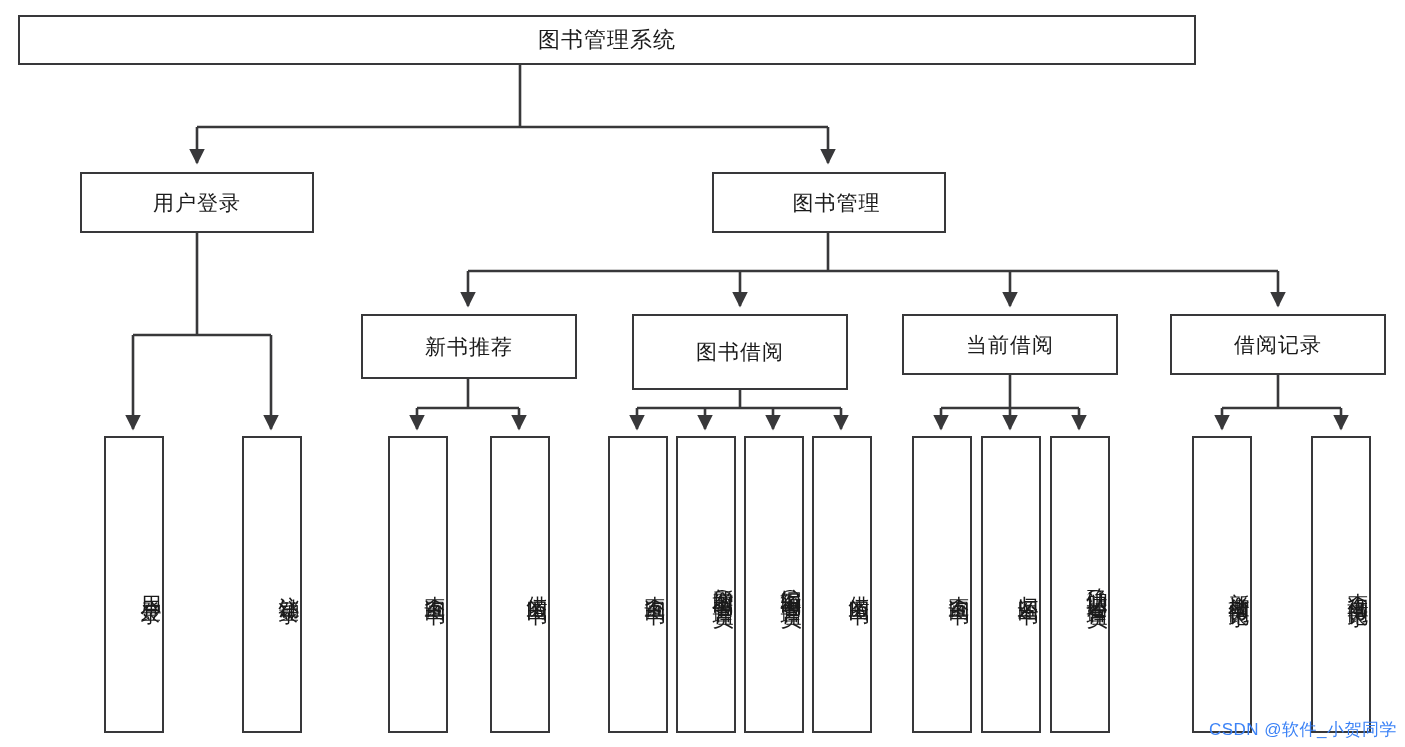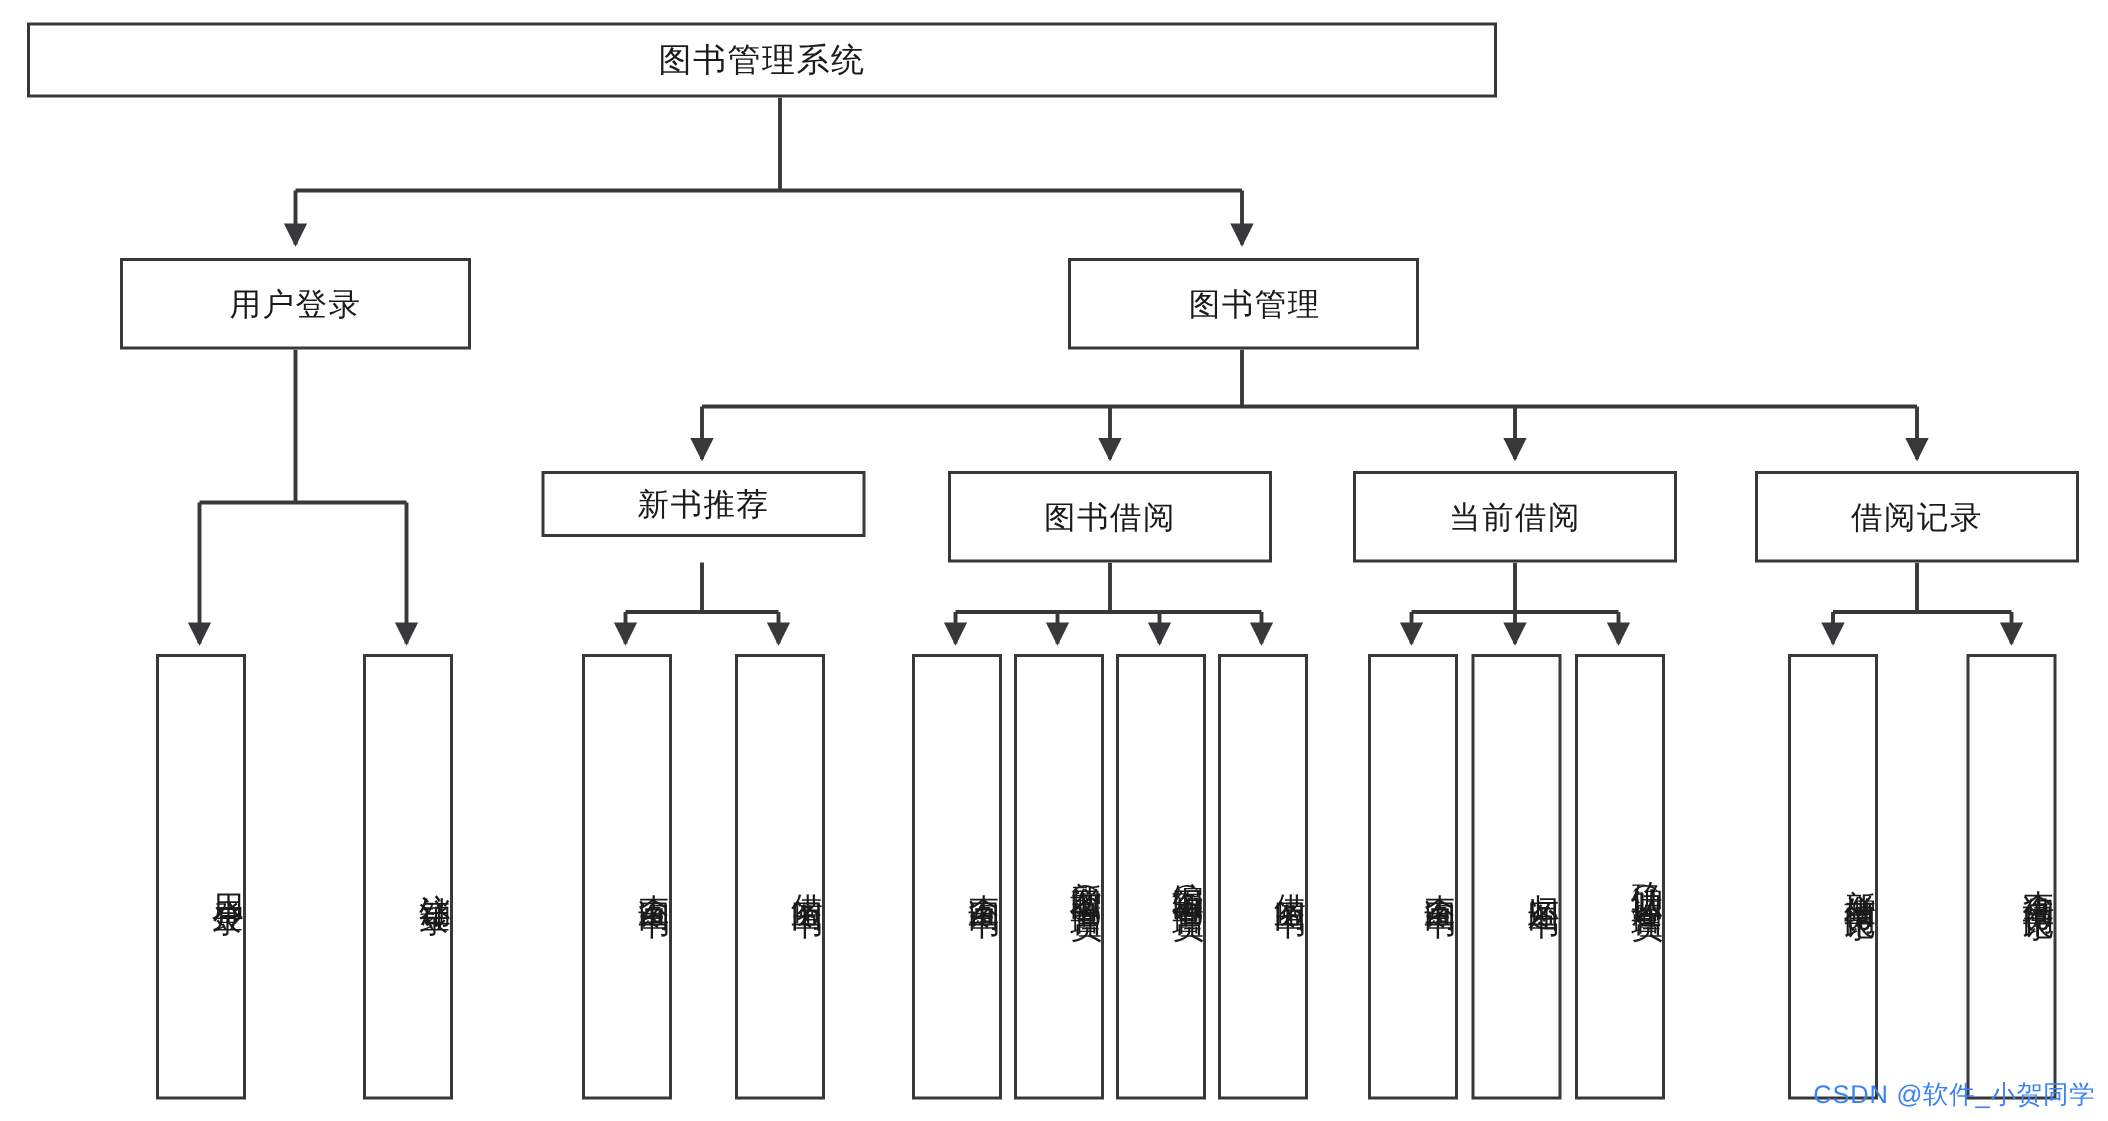--- a/index.html
+++ b/index.html
@@ -117,29 +117,29 @@
       <path d="M 1010 408 L 1010 429" marker-end="url(#arrow)"></path>
       <path d="M 1079 408 L 1079 429" marker-end="url(#arrow)"></path>
 
       <path d="M 1278 375 L 1278 408"></path>
       <path d="M 1222 408 L 1341 408"></path>
       <path d="M 1222 408 L 1222 429" marker-end="url(#arrow)"></path>
       <path d="M 1341 408 L 1341 429" marker-end="url(#arrow)"></path>
     </g>
   </svg>
 
-  <div class="node node-title" style="left:18px; top:15px; width:980px; height:50px;">图书管理系统</div>
+  <div class="node node-title" style="left:18px; top:15px; width:1178px; height:50px;">图书管理系统</div>
 
   <div class="node node-h" style="left:80px; top:172px; width:234px; height:61px;">用户登录</div>
 
   <div class="node node-h" style="left:712px; top:172px; width:234px; height:61px;padding-left:15px;">图书管理</div>
 
-  <div class="node node-h" style="left:361px; top:314px; width:216px; height:44px;">新书推荐</div>
+  <div class="node node-h" style="left:361px; top:314px; width:216px; height:65px;">新书推荐</div>
 
-  <div class="node node-h" style="left:632px; top:314px; width:216px; height:61px;">图书借阅</div>
+  <div class="node node-h" style="left:632px; top:314px; width:216px; height:76px;">图书借阅</div>
 
   <div class="node node-h" style="left:902px; top:314px; width:216px; height:61px;">当前借阅</div>
 
   <div class="node node-h" style="left:1170px; top:314px; width:216px; height:61px;">借阅记录</div>
 
   <div class="node node-v" style="left:104px; top:436px; width:60px; height:297px;">用户登录</div>
 
   <div class="node node-v" style="left:242px; top:436px; width:60px; height:297px;">注销登录</div>
 
   <div class="node node-v" style="left:388px; top:436px; width:60px; height:297px;">查询图书</div>

